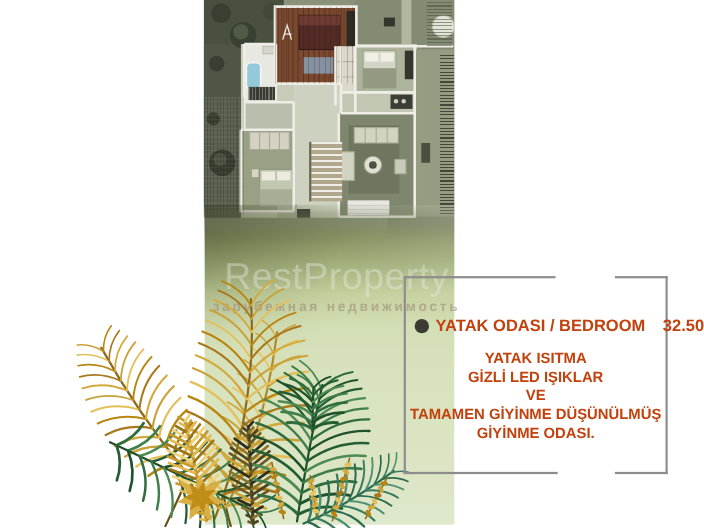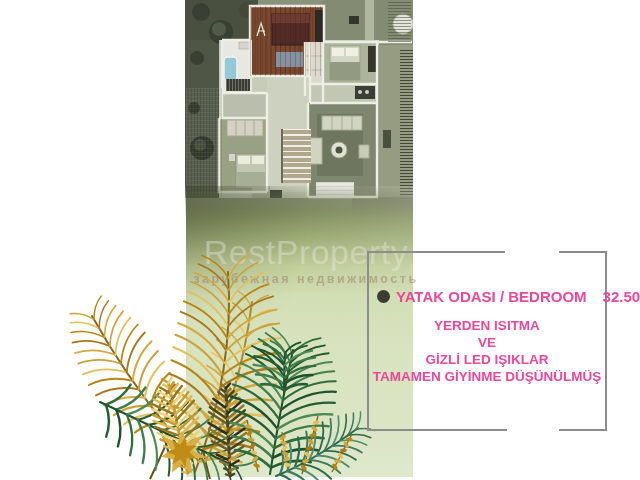--- a/index.html
+++ b/index.html
@@ -44,21 +44,21 @@
   
   .wm-brand{position:absolute;left:186px;top:233px;width:240px;text-align:center;
         font-size:34px;font-weight:400;letter-spacing:0.5px;color:rgba(235,235,230,0.40);}
   .wm-tag{position:absolute;left:186px;top:272px;width:240px;text-align:center;
         font-size:12.5px;font-weight:700;letter-spacing:2.5px;color:rgba(150,120,104,0.48);}
 
   
   .leafart{position:absolute;left:55px;top:254px;width:320px;height:226px;pointer-events:none;}
 
   
-  .infobox{position:absolute;left:367px;top:251px;width:240px;height:180px;color:#ec4899;}
+  .infobox{position:absolute;left:367px;top:251px;width:240px;height:180px;color:#c2410c;}
   .bseg{position:absolute;background:#8d8d8d;}
   .b-tl{left:0;top:0;width:138px;height:2px;}
   .b-tr{left:192px;top:0;width:48px;height:2px;}
   .b-bl{left:0;bottom:0;width:140px;height:2px;}
   .b-br{left:192px;bottom:0;width:48px;height:2px;}
   .b-l{left:0;top:0;width:2px;height:180px;}
   .b-r{right:0;top:0;width:2px;height:180px;}
   .ib-header{position:absolute;left:10px;top:37px;right:2px;display:flex;align-items:center;
         font-size:15px;font-weight:700;white-space:nowrap;}
   .bullet{width:13px;height:13px;border-radius:50%;background:#3b3b33;margin-right:6px;flex:none;}
@@ -474,20 +474,21 @@
     <div class="bseg b-bl"></div>
     <div class="bseg b-br"></div>
     <div class="bseg b-l"></div>
     <div class="bseg b-r"></div>
     <div class="ib-header">
       <span class="bullet"></span>
       <span class="title">YATAK ODASI / BEDROOM</span>
       <span class="area"><span>32.50 m</span></span>
     </div>
     <div class="ib-features">
-      <div>YERDEN ISITMA</div>
+      <div>YATAK ISITMA</div>
+      <div>GİZLİ LED IŞIKLAR</div>
       <div>VE</div>
-      <div>GİZLİ LED IŞIKLAR</div>
       <div>TAMAMEN GİYİNME DÜŞÜNÜLMÜŞ</div>
+      <div>GİYİNME ODASI.</div>
     </div>
   </div>
 
 </div>
 
 </body></html>

